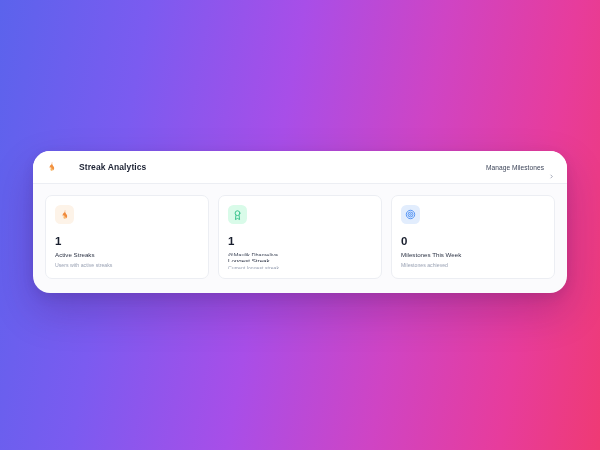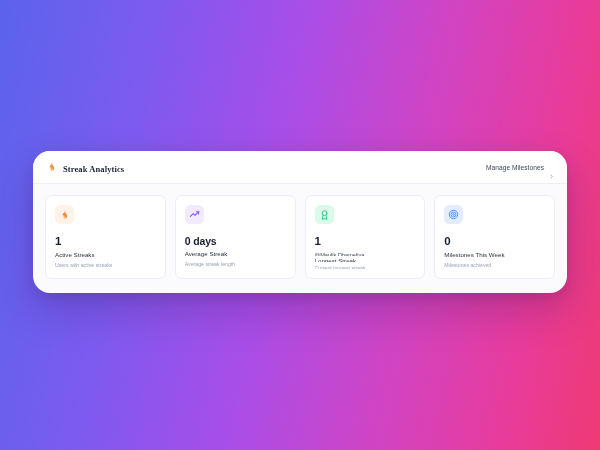--- a/index.html
+++ b/index.html
@@ -44,23 +44,22 @@
     display: flex;
     align-items: center;
     justify-content: space-between;
     padding: 0 13px 0 12px;
     border-bottom: 1px solid #eceef3;
     background: #ffffff;
   }
 
   .panel-title-wrap {
     display: flex;
-    align-items: flex-end;
-    gap: 6px;
-    font-family: Liberation Serif, serif;
+    align-items: center;
+    gap: 22px;
   }
 
   .flame-badge {
     width: 12px;
     height: 13px;
     display: inline-flex;
     align-items: center;
     justify-content: center;
     flex: none;
   }
@@ -205,31 +204,20 @@
         <svg width="11" height="12" viewBox="0 0 24 24" fill="none">
           <path d="M12.5 2c.6 2.4-.3 4-1.6 5.3C9.3 8.8 8 10.2 8 12.6c0 1.2.4 2.1 1 2.8-.1-1.5.5-2.7 1.6-3.6.2 1.7 1 2.5 2.1 3.4 1.2 1 1.9 2 1.9 3.5 0 .6-.1 1.1-.4 1.6 2.1-.9 3.6-3 3.6-5.5 0-2.3-1-3.8-2.1-5.1C14.3 8 13.4 6.7 13.4 5c0-1 .2-2 .6-3-.5 0-1 0-1.5 0Z" fill="#f08a3c"></path>
           <path d="M11.2 14.4c-1 .8-1.5 1.8-1.5 2.9 0 1.6 1.2 2.8 2.7 2.8 1.4 0 2.5-1 2.5-2.4 0-1.1-.5-1.9-1.5-2.7-.8-.7-1.4-1.3-1.6-2.3-.3.6-.5 1.2-.6 1.7Z" fill="#f9b972"></path>
         </svg>
       </div>
       <div class="stat-value">1</div>
       <div class="stat-label">Active Streaks</div>
       <div class="stat-sub">Users with active streaks</div>
     </div>
 
-    <div class="stat-card">
-      <div class="icon-tile" style="background:#f2ebfe;">
-        <svg width="11" height="11" viewBox="0 0 24 24" fill="none" stroke="#8b5cf6" stroke-width="2.4" stroke-linecap="round" stroke-linejoin="round">
-          <polyline points="3 16 9 10 13 14 21 6"></polyline>
-          <polyline points="16 6 21 6 21 11"></polyline>
-        </svg>
-      </div>
-      <div class="stat-value small">0 days</div>
-      <div class="stat-label">Average Streak</div>
-      <div class="stat-sub">Average streak length</div>
-    </div>
 
     <div class="stat-card tight">
       <div class="icon-tile" style="background:#d9fbe9;">
         <svg width="11" height="12" viewBox="0 0 24 24" fill="none" stroke="#34c28a" stroke-width="2.1" stroke-linecap="round" stroke-linejoin="round">
           <circle cx="12" cy="8" r="5.2"></circle>
           <polyline points="8.5 13.2 7.5 22 12 19.4 16.5 22 15.5 13.2"></polyline>
         </svg>
       </div>
       <div class="stat-value">1</div>
       <div class="stat-extra">@Maulik Dhameliya</div>

